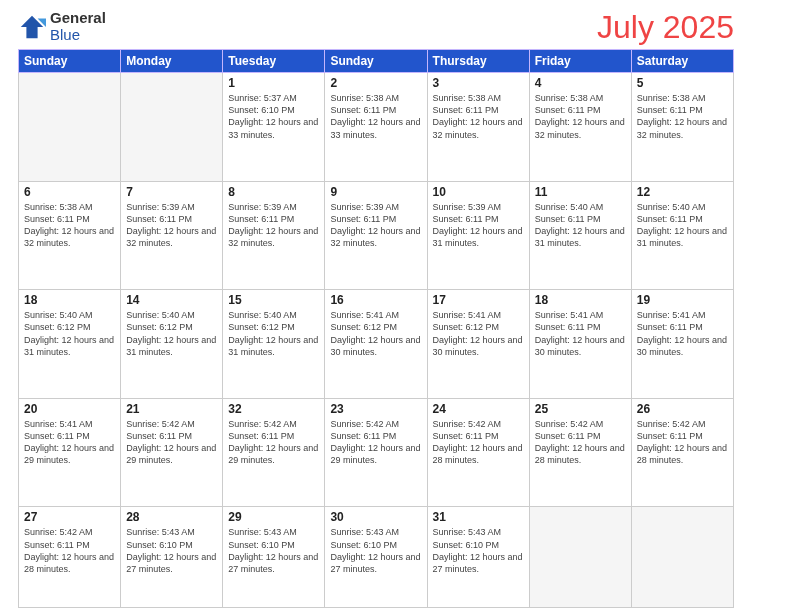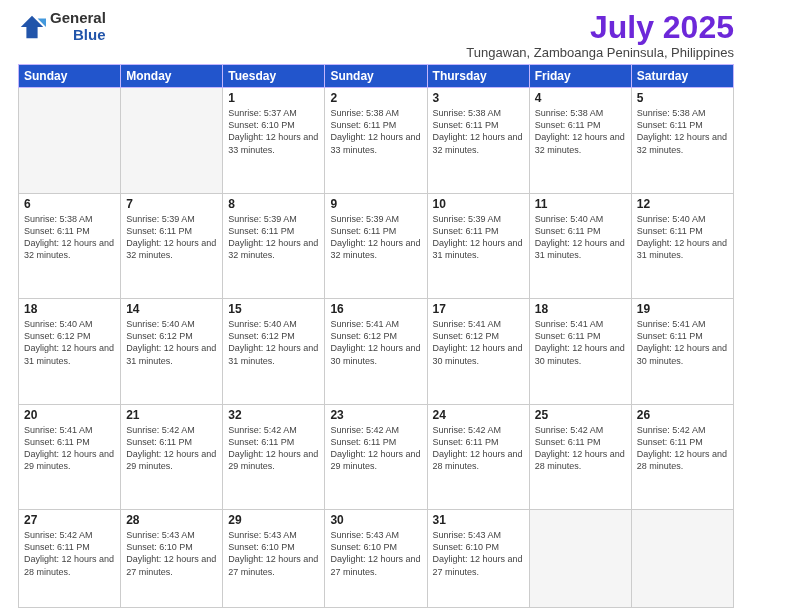--- a/index.html
+++ b/index.html
@@ -34,36 +34,35 @@
       flex-direction: column;
       line-height: 1.1;
     }
     .logo-general {
       font-size: 15px;
       font-weight: bold;
       color: #333;
     }
     .logo-blue {
       font-size: 15px;
-      font-weight: bold;
+      font-weight: normal;
       color: #2255aa;
-      margin-left: 23px;
     }
     .logo-icon {
       width: 28px;
       height: 28px;
       margin-right: 2px;
     }
     .title-block {
       text-align: right;
     }
     .main-title {
       font-size: 32px;
-      font-weight: bold;
-      color: #6d28d9;
+      font-weight: normal;
+      color: #ef4444;
       line-height: 1.1;
     }
     .subtitle {
       font-size: 13px;
       color: #444;
     }
     .calendar {
       border-collapse: collapse;
       width: 100%;
       flex: 1;
@@ -116,21 +115,20 @@
         <polygon points="20,4 36,20 28,20 28,36 12,36 12,20 4,20" fill="#2255aa"></polygon>
         <polygon points="28,8 40,8 40,20" fill="#4499dd"></polygon>
       </svg>
       <div class="logo-text">
         <span class="logo-general">General</span>
         <span class="logo-blue">Blue</span>
       </div>
     </div>
     <div class="title-block">
       <div class="main-title">July 2025</div>
-      <div class="subtitle">Tungawan, Zamboanga Peninsula, Philippines</div>
     </div>
   </div>
 
   <table class="calendar">
     <thead>
       <tr>
         <th>Sunday</th>
         <th>Monday</th>
         <th>Tuesday</th>
         <th>Sunday</th>

